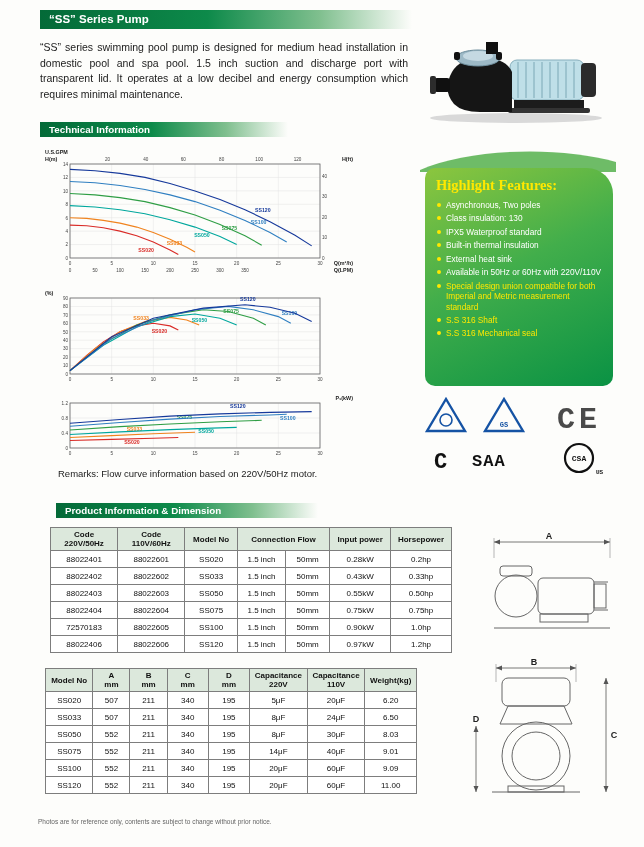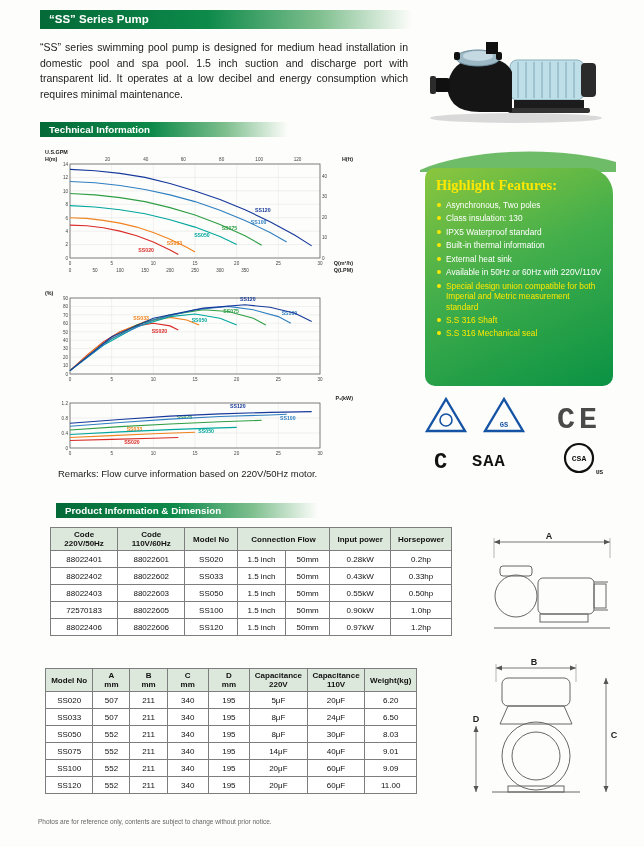--- a/index.html
+++ b/index.html
@@ -248,21 +248,21 @@
   <svg class="abs" style="left:420px;top:146px;" width="196" height="26" viewBox="0 0 196 26">
     <path d="M0,24 C50,2 140,0 196,16 L196,26 L0,26 Z" fill="#55b04c" opacity="0.85"></path>
   </svg>
 
   <div class="hl-box">
     <div class="hl-title">Highlight Features:</div>
     <ul class="hl-list" id="hl-list">
         <li>Asynchronous, Two poles</li>
         <li>Class insulation: 130</li>
         <li>IPX5 Waterproof standard</li>
-        <li>Built-in thermal information</li>
+        <li>Built-in thermal insulation</li>
         <li>External heat sink</li>
         <li>Available in 50Hz or 60Hz with 220V/110V</li>
         <li class="accent">Special design union compatible for both Imperial and Metric measurement standard</li>
         <li class="accent">S.S 316 Shaft</li>
         <li class="accent">S.S 316 Mechanical seal</li>
       </ul>
   </div>
 
   <div class="abs" style="left:424px;top:394px;width:192px;height:86px;font-family:Liberation Mono, monospace;">
     <svg width="192" height="86" viewBox="0 0 192 86">
@@ -331,20 +331,29 @@
           <td>0.33hp</td>
         </tr>
         <tr>
           <td>88022403</td>
           <td>88022603</td>
           <td>SS050</td>
           <td>1.5 inch</td>
           <td>50mm</td>
           <td>0.55kW</td>
           <td>0.50hp</td>
+        </tr>
+        <tr>
+          <td>88022404</td>
+          <td>88022604</td>
+          <td>SS075</td>
+          <td>1.5 inch</td>
+          <td>50mm</td>
+          <td>0.75kW</td>
+          <td>0.75hp</td>
         </tr>
         <tr>
           <td>72570183</td>
           <td>88022605</td>
           <td>SS100</td>
           <td>1.5 inch</td>
           <td>50mm</td>
           <td>0.90kW</td>
           <td>1.0hp</td>
         </tr>

